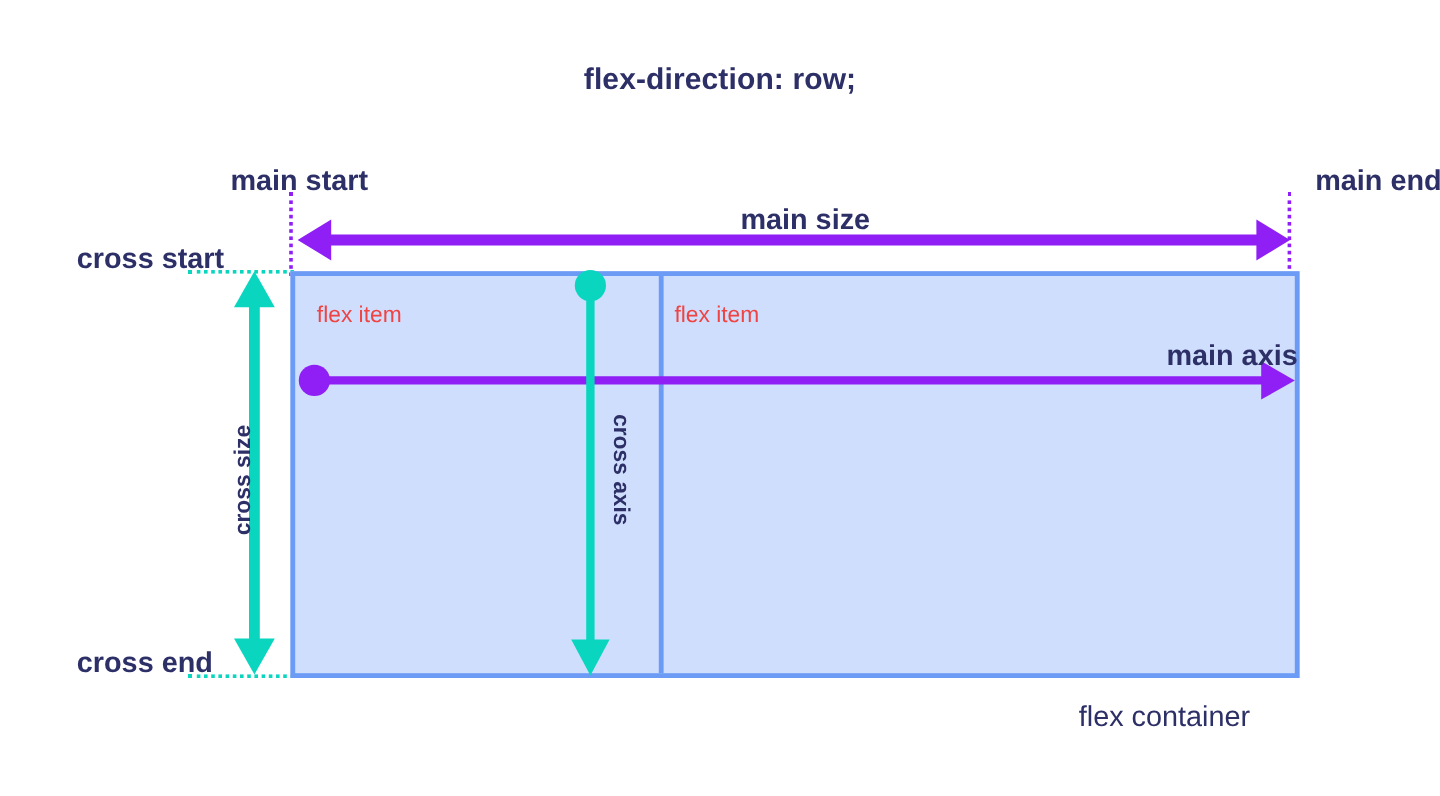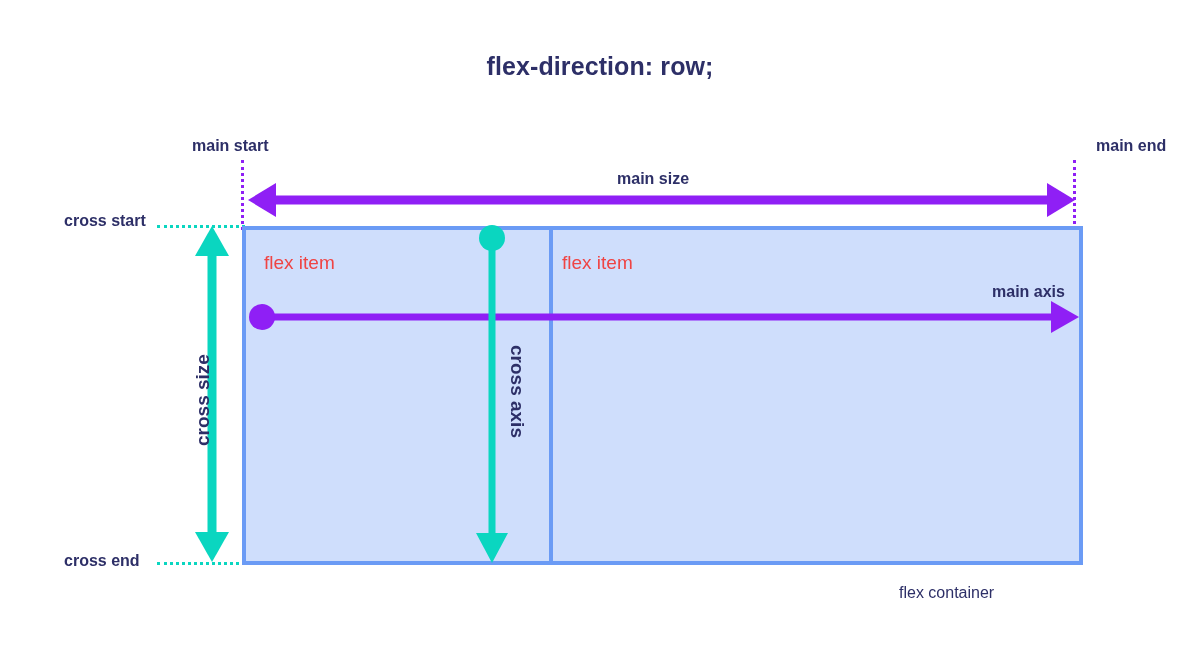--- a/index.html
+++ b/index.html
@@ -35,29 +35,29 @@
     position:absolute;
     font-size:19px;font-weight:400;color:#ef4444;
     white-space:nowrap;
   }
   .fi-1{left:264px;top:252px;}
   .fi-2{left:562px;top:252px;}
 
   
   .lbl{
     position:absolute;
-    font-size:16px;font-weight:700;color:#2d2f67;
+    font-size:24px;font-weight:700;color:#2d2f67;
     white-space:nowrap;
   }
   .lbl-main-start{left:192px;top:137px;}
   .lbl-main-end{left:1096px;top:137px;}
   .lbl-main-size{left:617px;top:170px;}
-  .lbl-main-axis{left:992px;top:283px;}
-  .lbl-cross-start{left:64px;top:212px;}
-  .lbl-cross-end{left:64px;top:552px;}
+  .lbl-main-axis{left:972px;top:283px;}
+  .lbl-cross-start{left:64px;top:202px;}
+  .lbl-cross-end{left:64px;top:539px;}
   .lbl-flex-container{left:899px;top:584px;font-weight:400;}
 
   .lbl-rot{
     position:absolute;
     font-size:19px;font-weight:700;color:#2d2f67;
     white-space:nowrap;transform-origin:0 0;
   }
   
   .lbl-cross-size{left:192px;top:446px;transform:rotate(-90deg);}
   

